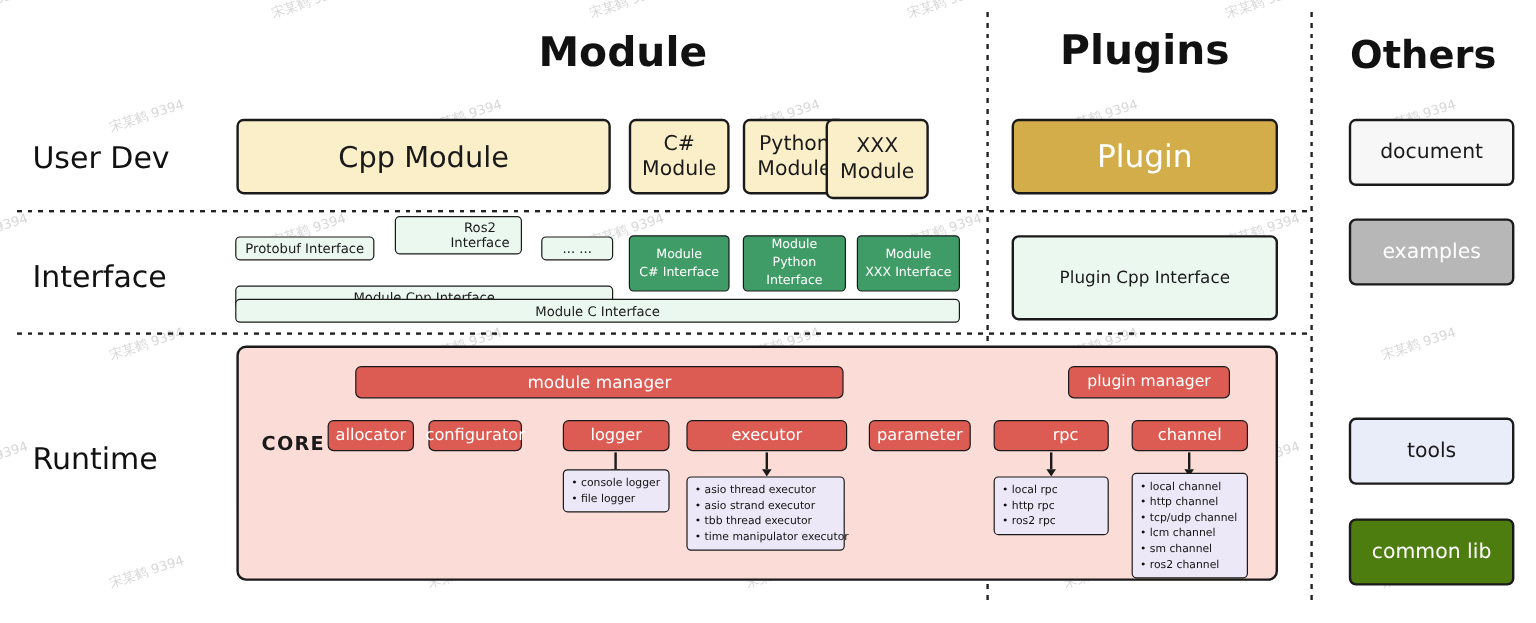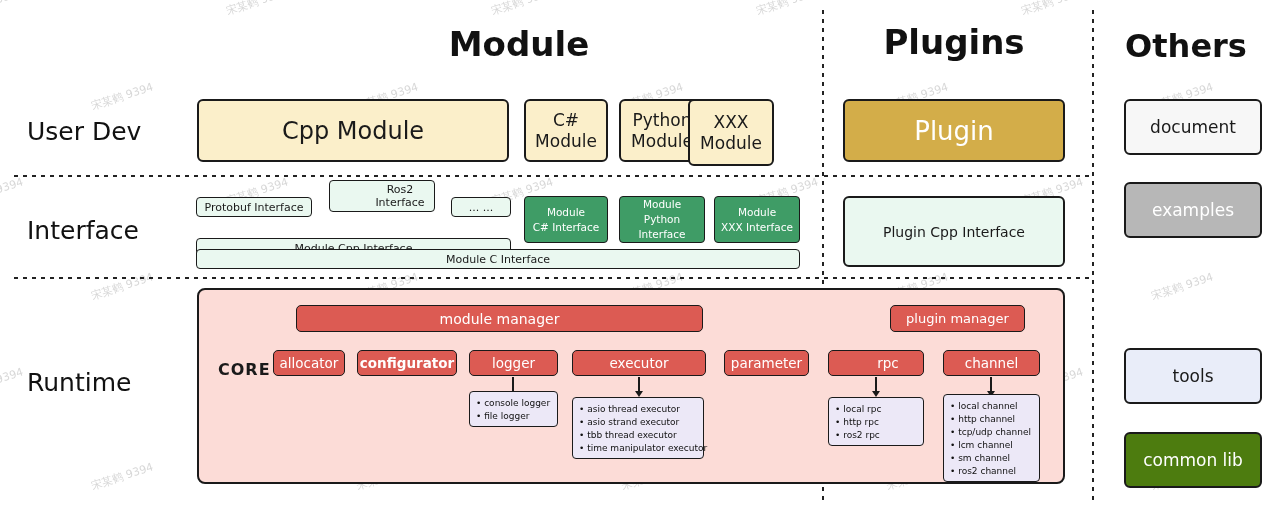--- a/index.html
+++ b/index.html
@@ -120,21 +120,21 @@
 
   <div class="box ltgreen" style="left:843px; top:196px; width:222px; height:71px; font-size:14px; border-width:2px; border-radius:6px;">Plugin Cpp Interface</div>
 
   <div class="box core" style="left:197px; top:288px; width:868px; height:196px;">
     <div style="position:absolute; left:19px; top:38px; font-size:16px; font-weight:700; letter-spacing:1px;margin-top:32px;">CORE</div>
 
     <div class="box red" style="left:97px; top:15px; width:407px; height:27px; font-size:14px;">module manager</div>
     <div class="box red" style="left:691px; top:15px; width:135px; height:27px; font-size:13px;">plugin manager</div>
 
     <div class="box red" style="left:74px;  top:60px; width:72px;  height:26px;">allocator</div>
-    <div class="box red" style="left:158px; top:60px; width:100px; height:26px;font-weight:bold;">configurator</div>
+    <div class="box red" style="left:158px; top:60px; width:78px; height:26px;">configurator</div>
     <div class="box red" style="left:270px; top:60px; width:89px;  height:26px;">logger</div>
     <div class="box red" style="left:373px; top:60px; width:134px; height:26px;">executor</div>
     <div class="box red" style="left:525px; top:60px; width:85px;  height:26px;">parameter</div>
     <div class="box red" style="left:629px; top:60px; width:96px;  height:26px;padding-left:24px;">rpc</div>
     <div class="box red" style="left:744px; top:60px; width:97px;  height:26px;">channel</div>
 
     <div class="arrow" style="left:313px; top:87px; height:14px;"></div>
     <div class="arrow" style="left:439px; top:87px; height:14px;"></div>
     <div class="arrow" style="left:676px; top:87px; height:14px;"></div>
     <div class="arrow" style="left:791px; top:87px; height:14px;"></div>

